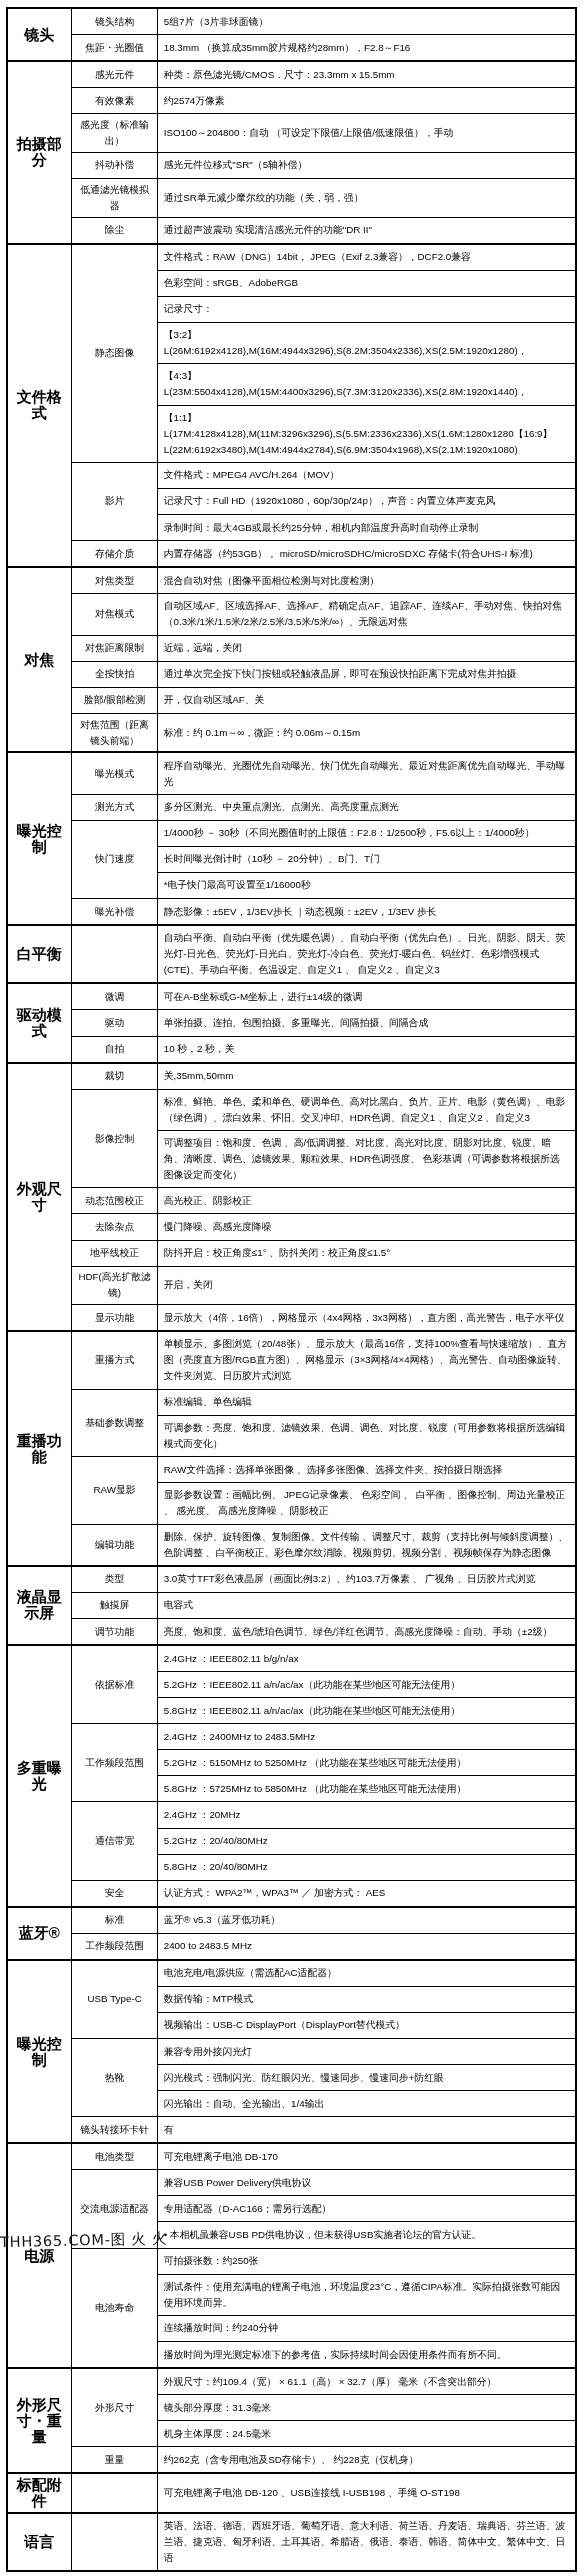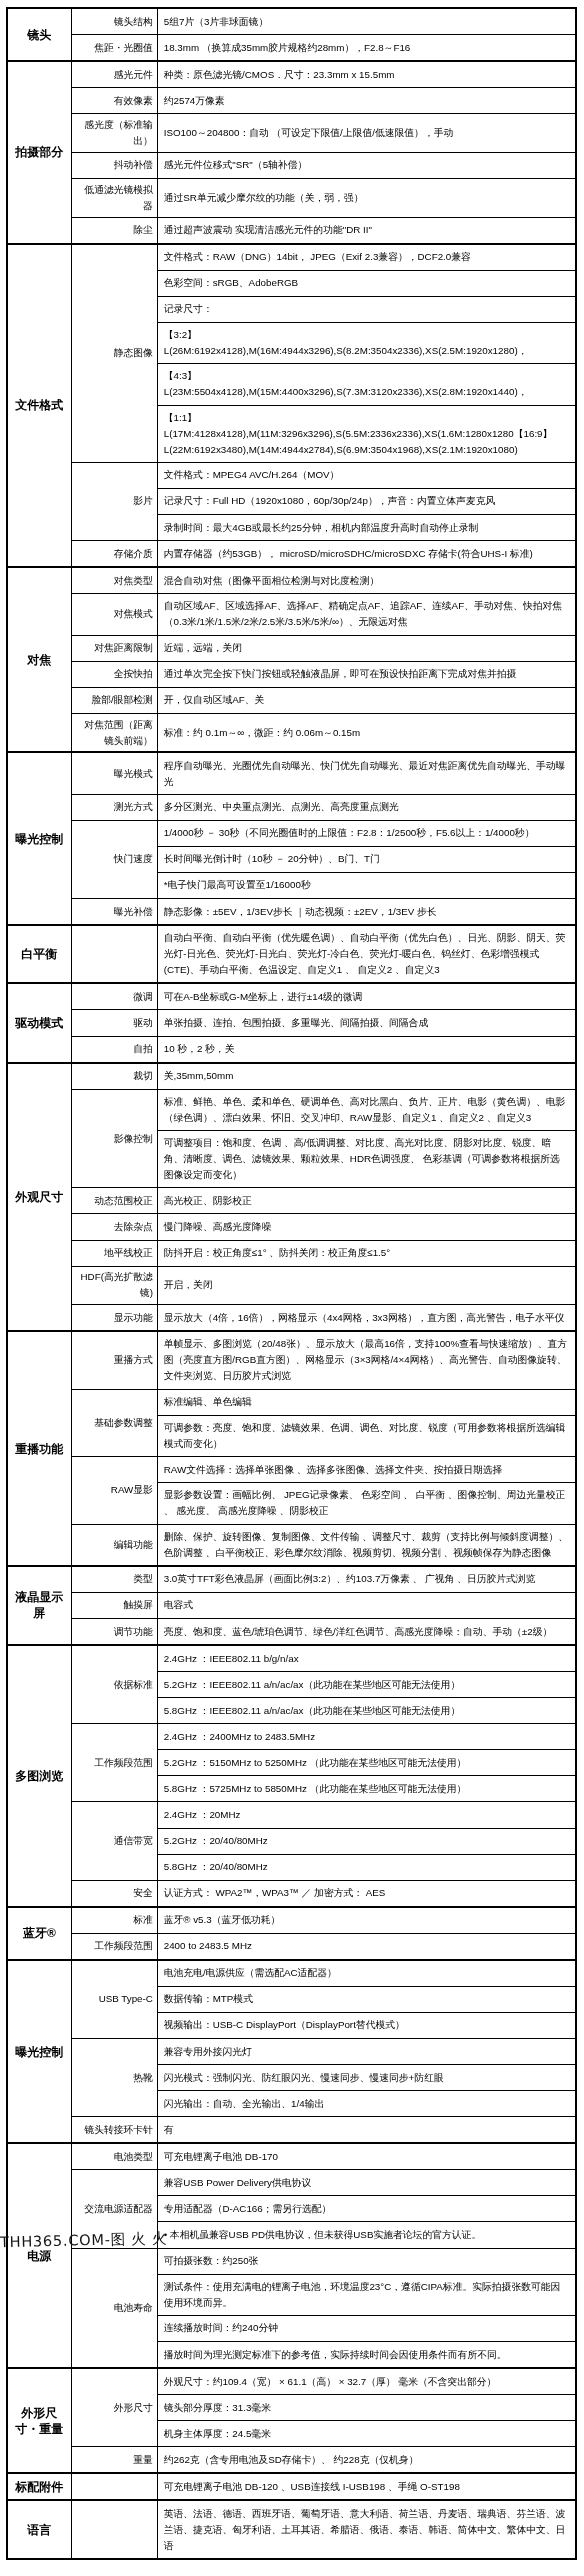--- a/index.html
+++ b/index.html
@@ -23,26 +23,26 @@
   td{
     border:1.4px solid #000;
     font-size:9.8px;
     line-height:16px;
     vertical-align:middle;
     word-break:break-word;
   }
   td.cat{
     text-align:center;
     font-weight:bold;
-    font-size:12px;
+    font-size:15px;
     padding:2.8px 2.1px;
     border-radius:14px;
   }
   td.sub{
-    text-align:right;
+    text-align:center;
     padding:2.8px 4.2px;
   }
   td.val{
     text-align:left;
     padding:4.2px 5.6px;
     height:16.7px;
     white-space:pre-wrap;
   }
   tr.cat-start td{
     border-top:2.8px solid #000;
@@ -209,21 +209,21 @@
           <td class="sub" rowspan="1">自拍</td>
           <td class="val">10 秒，2 秒，关</td>
         </tr>
         <tr class="cat-start">
           <td class="cat" rowspan="8">外观尺寸</td>
           <td class="sub" rowspan="1">裁切</td>
           <td class="val">关,35mm,50mm</td>
         </tr>
         <tr>
           <td class="sub" rowspan="2">影像控制</td>
-          <td class="val">标准、鲜艳、单色、柔和单色、硬调单色、高对比黑白、负片、正片、电影（黄色调）、电影（绿色调）、漂白效果、怀旧、交叉冲印、RAW显影、自定义1 、自定义2 、自定义3</td>
+          <td class="val">标准、鲜艳、单色、柔和单色、硬调单色、高对比黑白、负片、正片、电影（黄色调）、电影（绿色调）、漂白效果、怀旧、交叉冲印、HDR色调、自定义1 、自定义2 、自定义3</td>
         </tr>
         <tr>
           <td class="val">可调整项目：饱和度、色调 、高/低调调整、对比度、高光对比度、阴影对比度、锐度、暗角、清晰度、调色、滤镜效果、颗粒效果、HDR色调强度、 色彩基调（可调参数将根据所选图像设定而变化）</td>
         </tr>
         <tr>
           <td class="sub" rowspan="1">动态范围校正</td>
           <td class="val">高光校正、阴影校正</td>
         </tr>
         <tr>
           <td class="sub" rowspan="1">去除杂点</td>
@@ -271,21 +271,21 @@
         </tr>
         <tr>
           <td class="sub" rowspan="1">触摸屏</td>
           <td class="val">电容式</td>
         </tr>
         <tr>
           <td class="sub" rowspan="1">调节功能</td>
           <td class="val">亮度、饱和度、蓝色/琥珀色调节、绿色/洋红色调节、高感光度降噪：自动、手动（±2级）</td>
         </tr>
         <tr class="cat-start">
-          <td class="cat" rowspan="10">多图浏览</td>
+          <td class="cat" rowspan="10">多重曝光</td>
           <td class="sub" rowspan="3">依据标准</td>
           <td class="val">2.4GHz ：IEEE802.11 b/g/n/ax</td>
         </tr>
         <tr>
           <td class="val">5.2GHz ：IEEE802.11 a/n/ac/ax（此功能在某些地区可能无法使用）</td>
         </tr>
         <tr>
           <td class="val">5.8GHz ：IEEE802.11 a/n/ac/ax（此功能在某些地区可能无法使用）</td>
         </tr>
         <tr>

